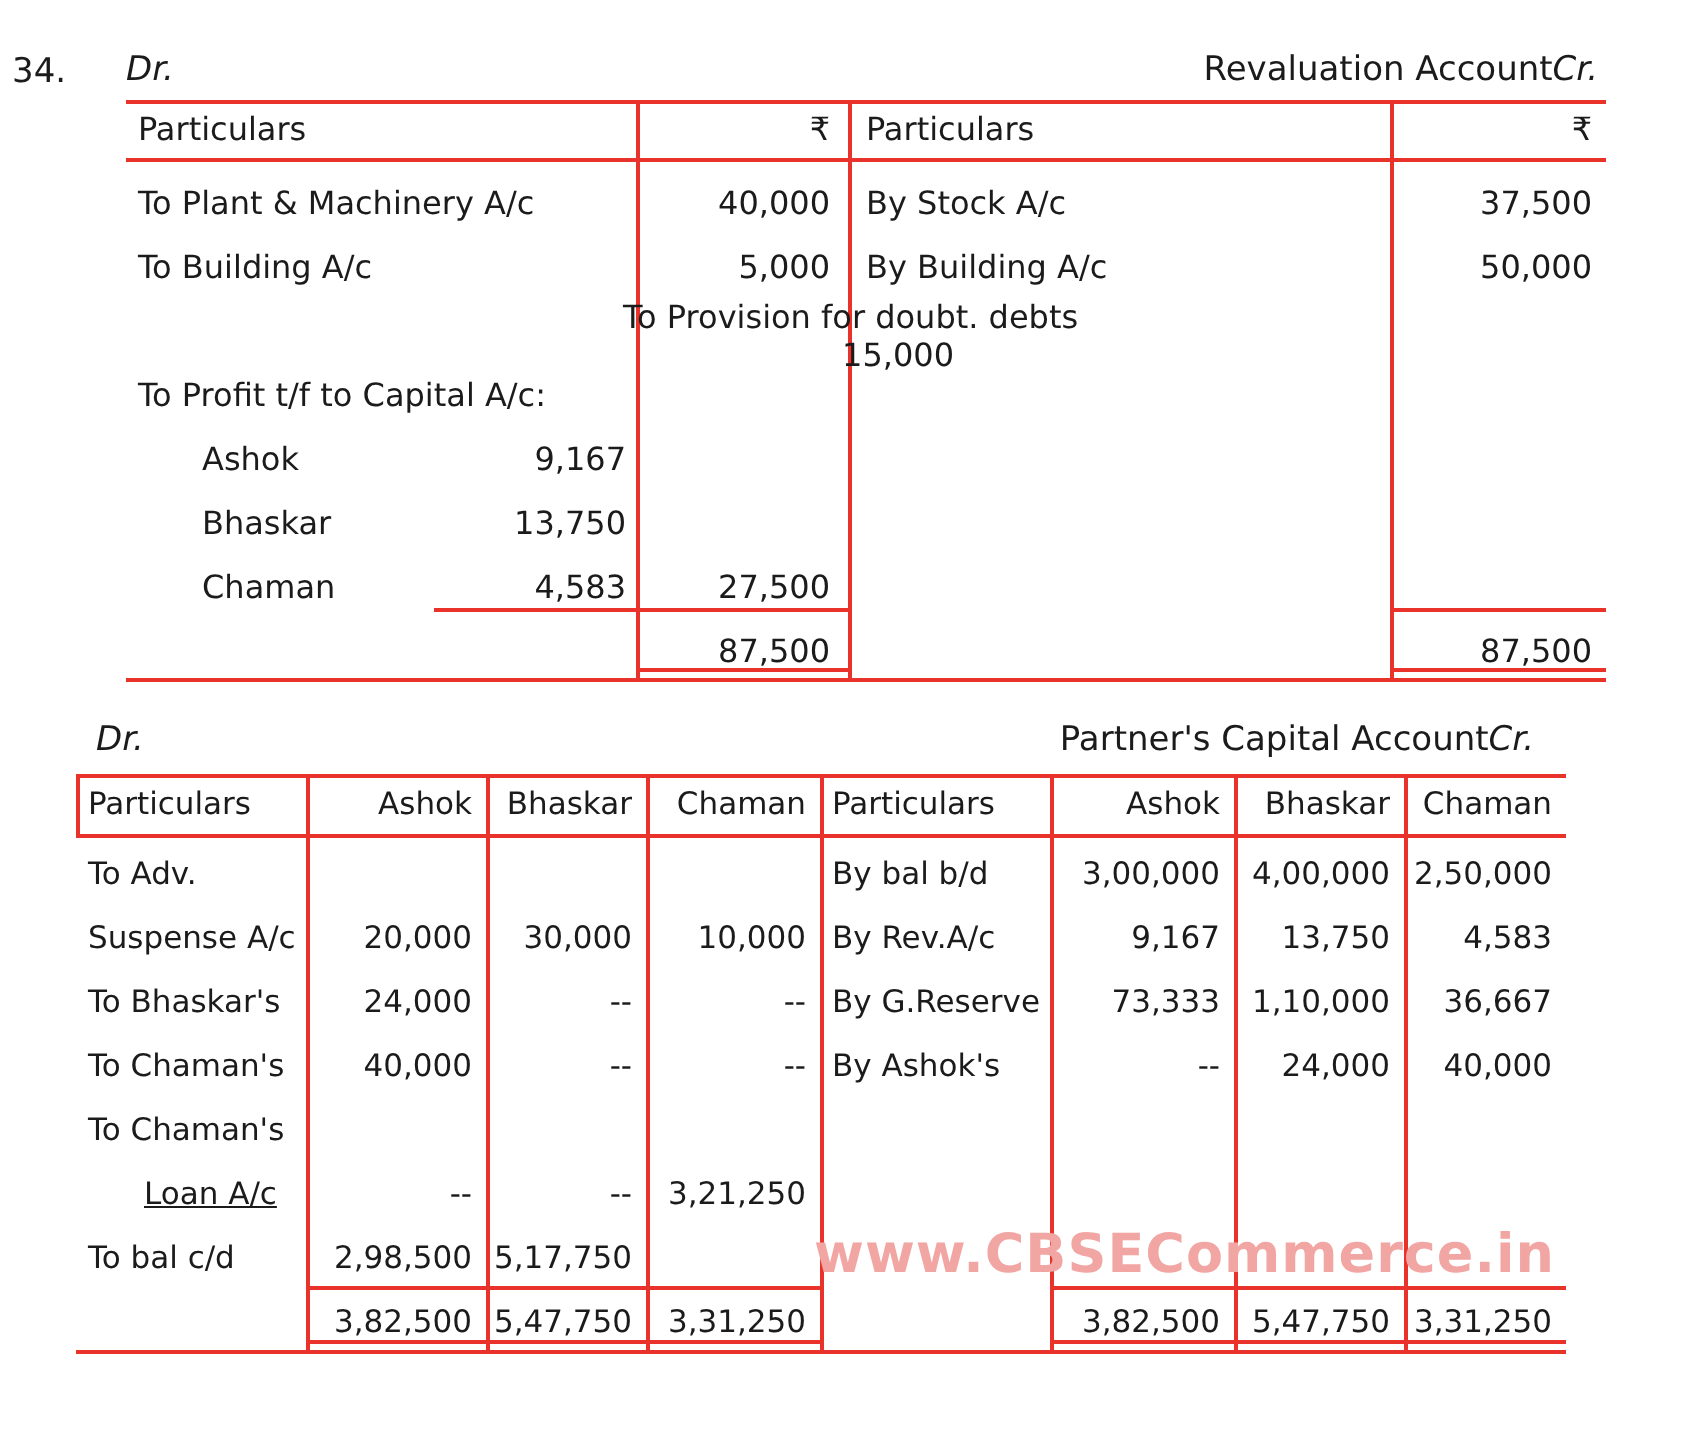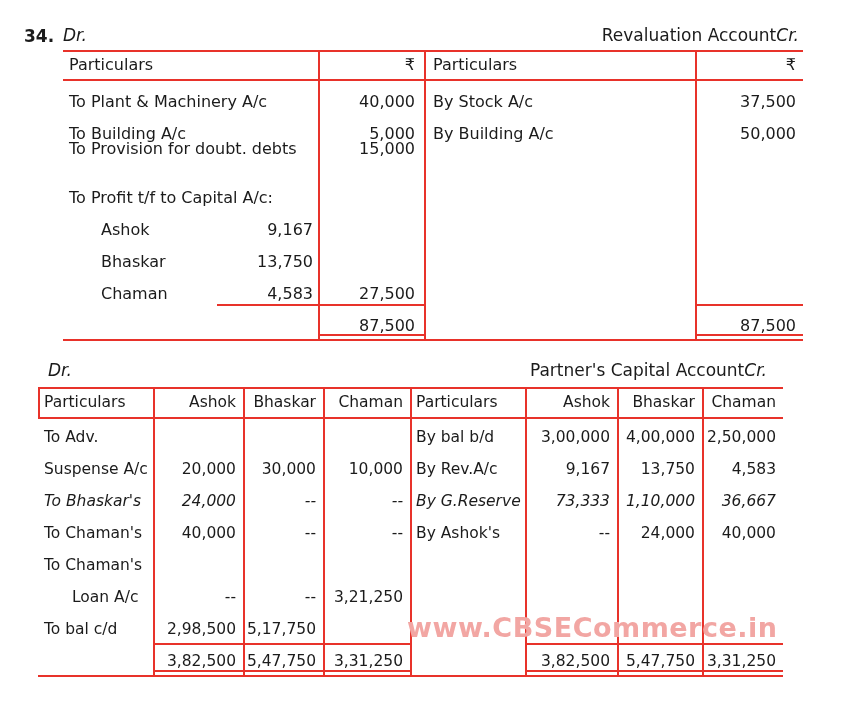--- a/index.html
+++ b/index.html
@@ -37,34 +37,34 @@
   .t2-row { position:absolute; left:0; width:745px; height:32px; display:flex; align-items:center; }
   .t2-head { height:30px; }
   .t2-c0 { width:115px; padding-left:6px;  white-space:nowrap; overflow:hidden; }
   .t2-c1 { width:90px;  text-align:right; padding-right:7px; white-space:nowrap; }
   .t2-c2 { width:80px;  text-align:right; padding-right:7px; white-space:nowrap; }
   .t2-c3 { width:87px;  text-align:right; padding-right:7px; white-space:nowrap; }
   .t2-c4 { width:115px; padding-left:6px;  white-space:nowrap; overflow:hidden; }
   .t2-c5 { width:92px;  text-align:right; padding-right:7px; white-space:nowrap; }
   .t2-c6 { width:85px;  text-align:right; padding-right:7px; white-space:nowrap; }
   .t2-c7 { width:81px;  text-align:right; padding-right:7px; white-space:nowrap; }
-  .t2 .indent { padding-left:34px; }
+  .t2 .indent { padding-left:34px;text-decoration:underline; }
 
   .watermark {
     position:absolute; left:407px; top:612px;
     font-size:27px; font-weight:bold; color:var(--wm);
     letter-spacing:0.5px; white-space:nowrap; z-index:5;
   }
 </style>
 </head>
 <body>
 
 <div>
 
-  <span class="abs qnum" style="left:24px; top:26px;font-weight:bold;">34.</span>
+  <span class="abs qnum" style="left:6px; top:26px;">34.</span>
 
   <section>
 
     <div class="acct-head" style="left:63px; top:25px; width:740px;">
       <span class="drcr">Dr.</span>
       <span class="title">Revaluation Account</span>
       <span class="drcr" style="padding-right:4px;">Cr.</span>
     </div>
 
     <div class="t1">
@@ -96,21 +96,21 @@
         <div class="t1-ca">37,500</div>
       </div>
       <div class="t1-row" style="top:67px;">
         <div class="t1-p">
             <span>To Building A/c</span>
           </div>
         <div class="t1-a">5,000</div>
         <div class="t1-cp">By Building A/c</div>
         <div class="t1-ca">50,000</div>
       </div>
-      <div class="t1-row" style="top:82px;">
+      <div class="t1-row" style="top:99px;flex-direction:column;">
         <div class="t1-p">
             <span>To Provision for doubt. debts</span>
           </div>
         <div class="t1-a">15,000</div>
         <div class="t1-cp"></div>
         <div class="t1-ca"></div>
       </div>
       <div class="t1-row" style="top:131px;">
         <div class="t1-p">
             <span>To Profit t/f to Capital A/c:</span>
@@ -205,21 +205,21 @@
       <div class="t2-row" style="top:66px;">
         <div class="t2-c0">Suspense A/c</div>
         <div class="t2-c1">20,000</div>
         <div class="t2-c2">30,000</div>
         <div class="t2-c3">10,000</div>
         <div class="t2-c4">By Rev.A/c</div>
         <div class="t2-c5">9,167</div>
         <div class="t2-c6">13,750</div>
         <div class="t2-c7">4,583</div>
       </div>
-      <div class="t2-row" style="top:98px;font-style:italic;">
+      <div class="t2-row" style="top:98px;">
         <div class="t2-c0">To Bhaskar's</div>
         <div class="t2-c1">24,000</div>
         <div class="t2-c2">--</div>
         <div class="t2-c3">--</div>
         <div class="t2-c4">By G.Reserve</div>
         <div class="t2-c5">73,333</div>
         <div class="t2-c6">1,10,000</div>
         <div class="t2-c7">36,667</div>
       </div>
       <div class="t2-row" style="top:130px;">

